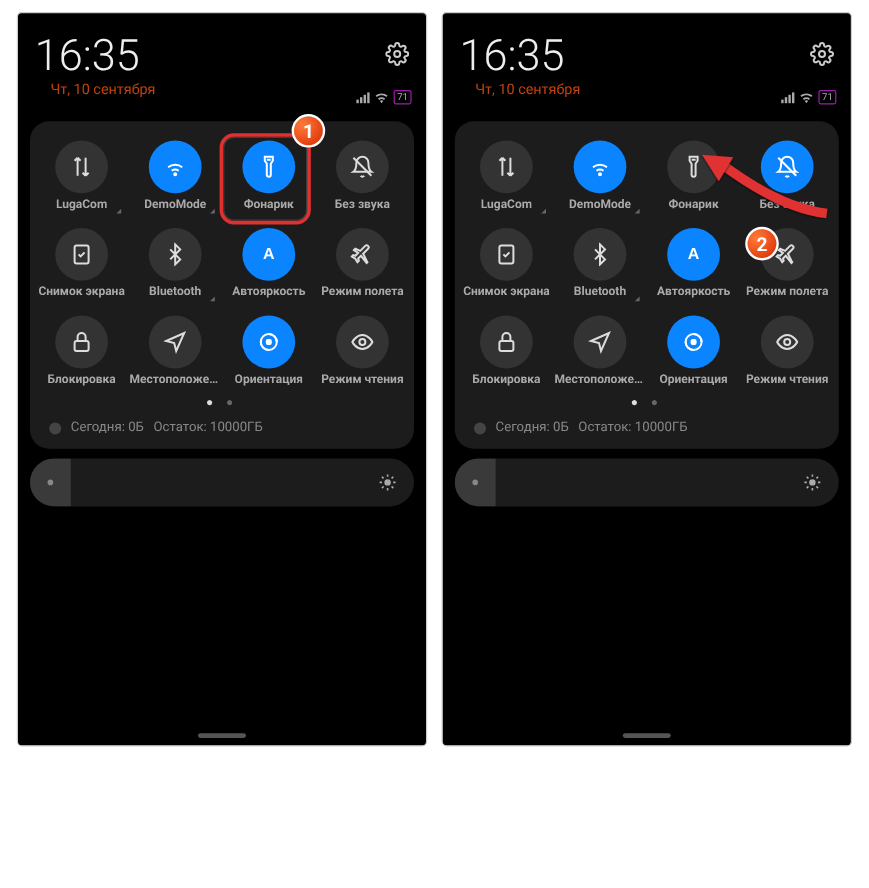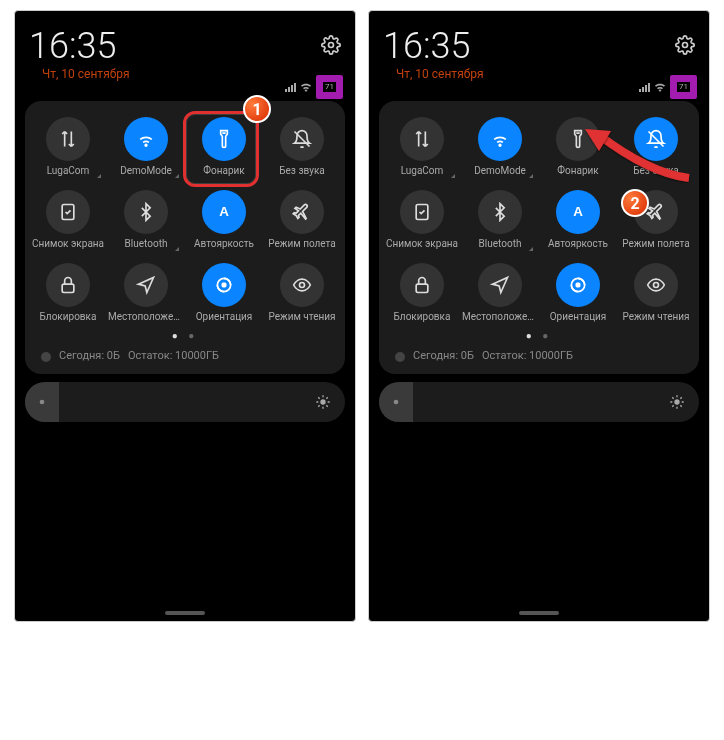--- a/index.html
+++ b/index.html
@@ -54,21 +54,21 @@
     font-size: 10px;
     color: #aaa;
   }
   .signal-bars { display: inline-flex; gap: 1px; align-items: flex-end; }
   .signal-bars span { width: 2px; background: #aaa; }
   .signal-bars span:nth-child(1){height:3px}
   .signal-bars span:nth-child(2){height:5px}
   .signal-bars span:nth-child(3){height:7px}
   .signal-bars span:nth-child(4){height:9px}
   .batt {
-    border: 7px solid #a21caf;
+    border: 1px solid #a21caf;
     border-radius: 2px;
     padding: 0 2px;
     font-size: 8px;
     line-height: 10px;
   }
   .panel {
     margin: 20px 10px 6px 10px;
     background: #1c1c1c;
     border-radius: 16px;
     padding: 10px 4px 8px 4px;
@@ -99,20 +99,21 @@
   .circle.on { background: #0a84ff; color: #fff; }
   .tlabel {
     font-size: 10px;
     color: #aaa;
     text-align: center;
     max-width: 76px;
     white-space: nowrap;
     overflow: hidden;
     text-overflow: ellipsis;
     position: relative;
+    font-weight: bold;
   }
   .expand {
     position: absolute;
     right: 6px;
     bottom: 4px;
     width: 0; height: 0;
     border-left: 4px solid transparent;
     border-bottom: 4px solid #666;
   }
   .dots {

